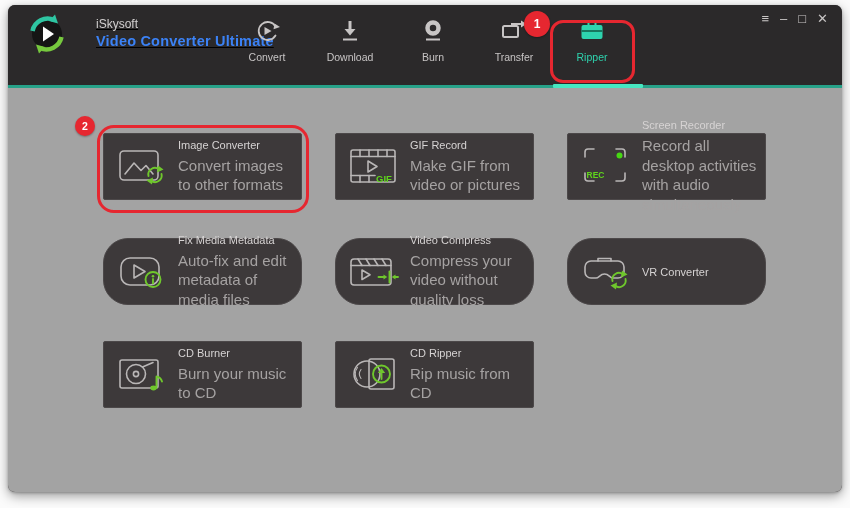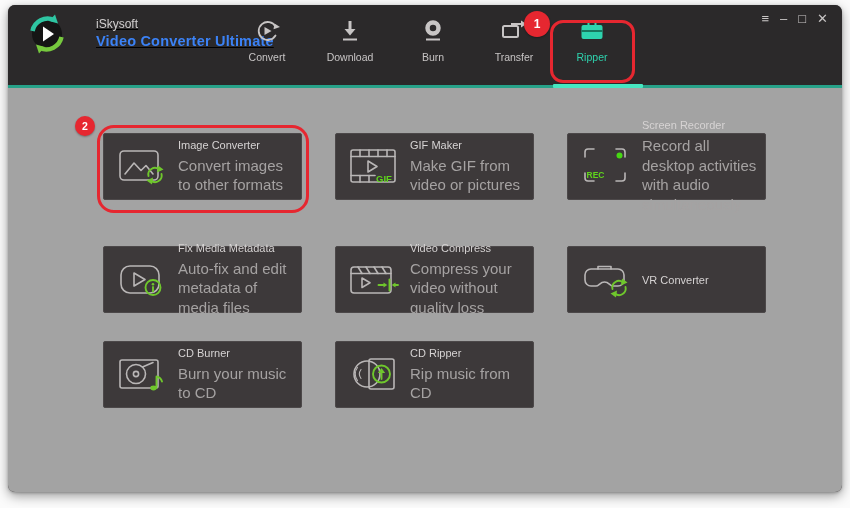--- a/index.html
+++ b/index.html
@@ -35,21 +35,21 @@
   .main{position:absolute;left:0;top:83px;width:100%;bottom:0;background:#a3a3a3;}
   .card{
     position:absolute;width:197px;height:65px;background:#3d393a;
     border:1px solid #4c4849;border-radius:2px;display:flex;align-items:center;cursor:pointer;
   }
   .card-icon{width:52px;height:44px;margin-left:13px;flex:0 0 auto;}
   .card-text{margin-left:9px;margin-right:6px;display:flex;flex-direction:column;gap:5px;}
   .card-title{font-size:11px;color:#d6d3d3;}
   .card-sub{font-size:15px;color:#a5a2a2;line-height:1.3;}
   
-  .r1{top:45px;} .r2{top:158px;} .r3{top:253px;justify-content:flex-end;}
+  .r1{top:45px;} .r2{top:150px;border-radius:25px;} .r3{top:253px;justify-content:flex-end;}
   .c1{left:95px;} .c2{left:327px;} .c3{left:559px;}
   
   .anno-rect{position:absolute;border:3px solid #e62730;background:transparent;pointer-events:none;}
   .anno-box-toolbox{left:542px;top:15px;width:79px;height:57px;border-radius:13px;}
   .anno-box-card{left:89px;top:120px;width:206px;height:82px;border-radius:17px;}
   .badge{
     position:absolute;background:#e62730;color:#ffffff;border-radius:50%;
     display:flex;align-items:center;justify-content:center;font-weight:bold;
     pointer-events:none;box-shadow:0 1px 2px rgba(0,0,0,.3);
   }
@@ -177,21 +177,21 @@
           <line x1="20" y1="5" x2="20" y2="11.5" class="ic-stroke"></line>
           <line x1="29" y1="5" x2="29" y2="11.5" class="ic-stroke"></line>
           <line x1="38" y1="5" x2="38" y2="11.5" class="ic-stroke"></line>
           <line x1="11" y1="30.5" x2="11" y2="37" class="ic-stroke"></line>
           <line x1="20" y1="30.5" x2="20" y2="37" class="ic-stroke"></line>
           <polygon points="19,16 28,21.5 19,27" class="ic-stroke"></polygon>
           <text x="27" y="36.5" font-size="9.5" class="gtxt">GIF</text>
         </svg>
       </span>
       <span class="card-text">
-        <span class="card-title">GIF Maker</span>
+        <span class="card-title">GIF Record</span>
         <span class="card-sub">Make GIF from video or pictures</span>
       </span>
     </div>
 
     <div class="card r1 c3">
       <span class="card-icon">
         <svg width="52" height="44" viewBox="0 0 52 44">
           <path d="M4 12 V7 a3 3 0 0 1 3 -3 h6" class="ic-stroke"></path>
           <path d="M35 4 h6 a3 3 0 0 1 3 3 v5" class="ic-stroke"></path>
           <path d="M44 28 v5 a3 3 0 0 1 -3 3 h-6" class="ic-stroke"></path>

